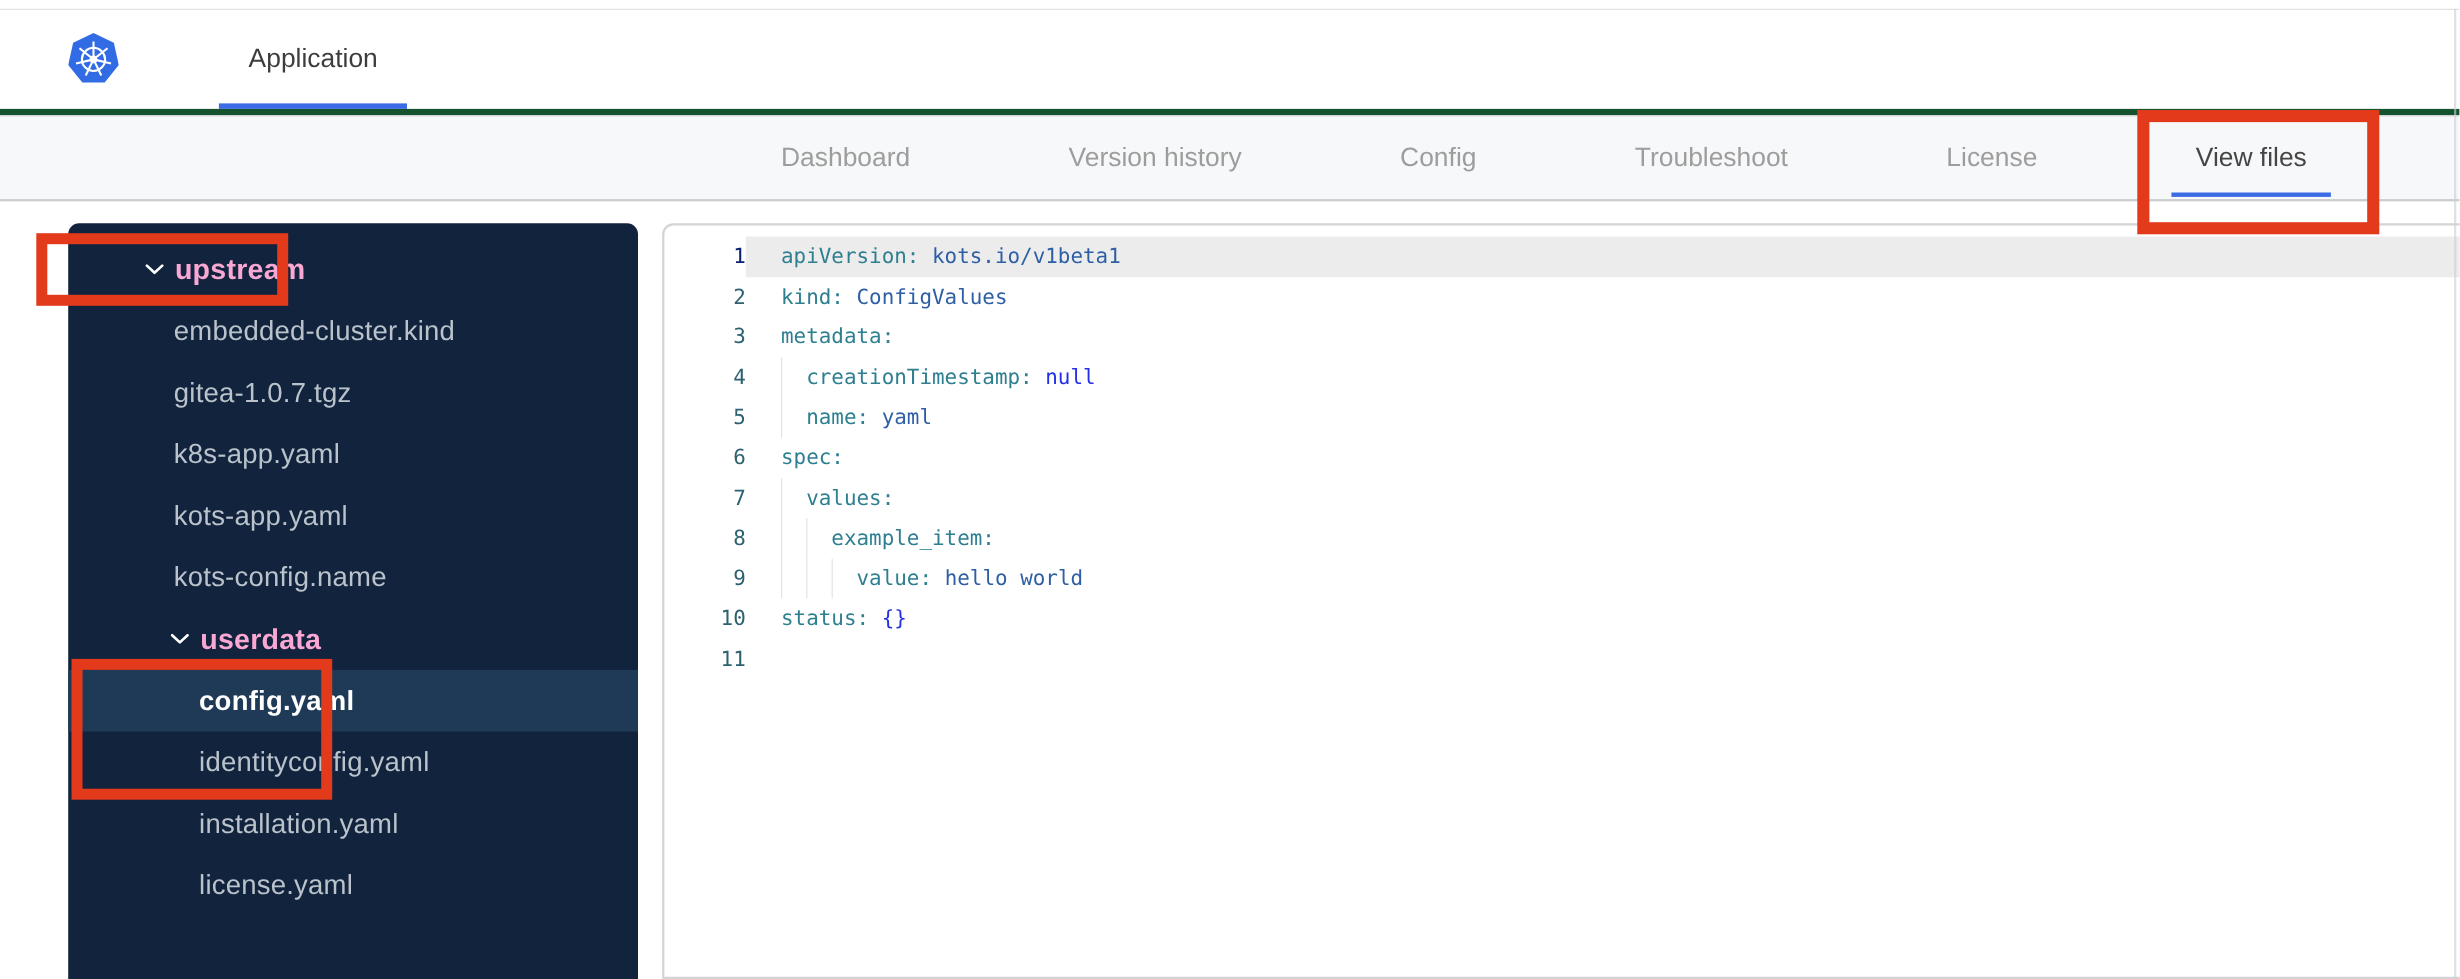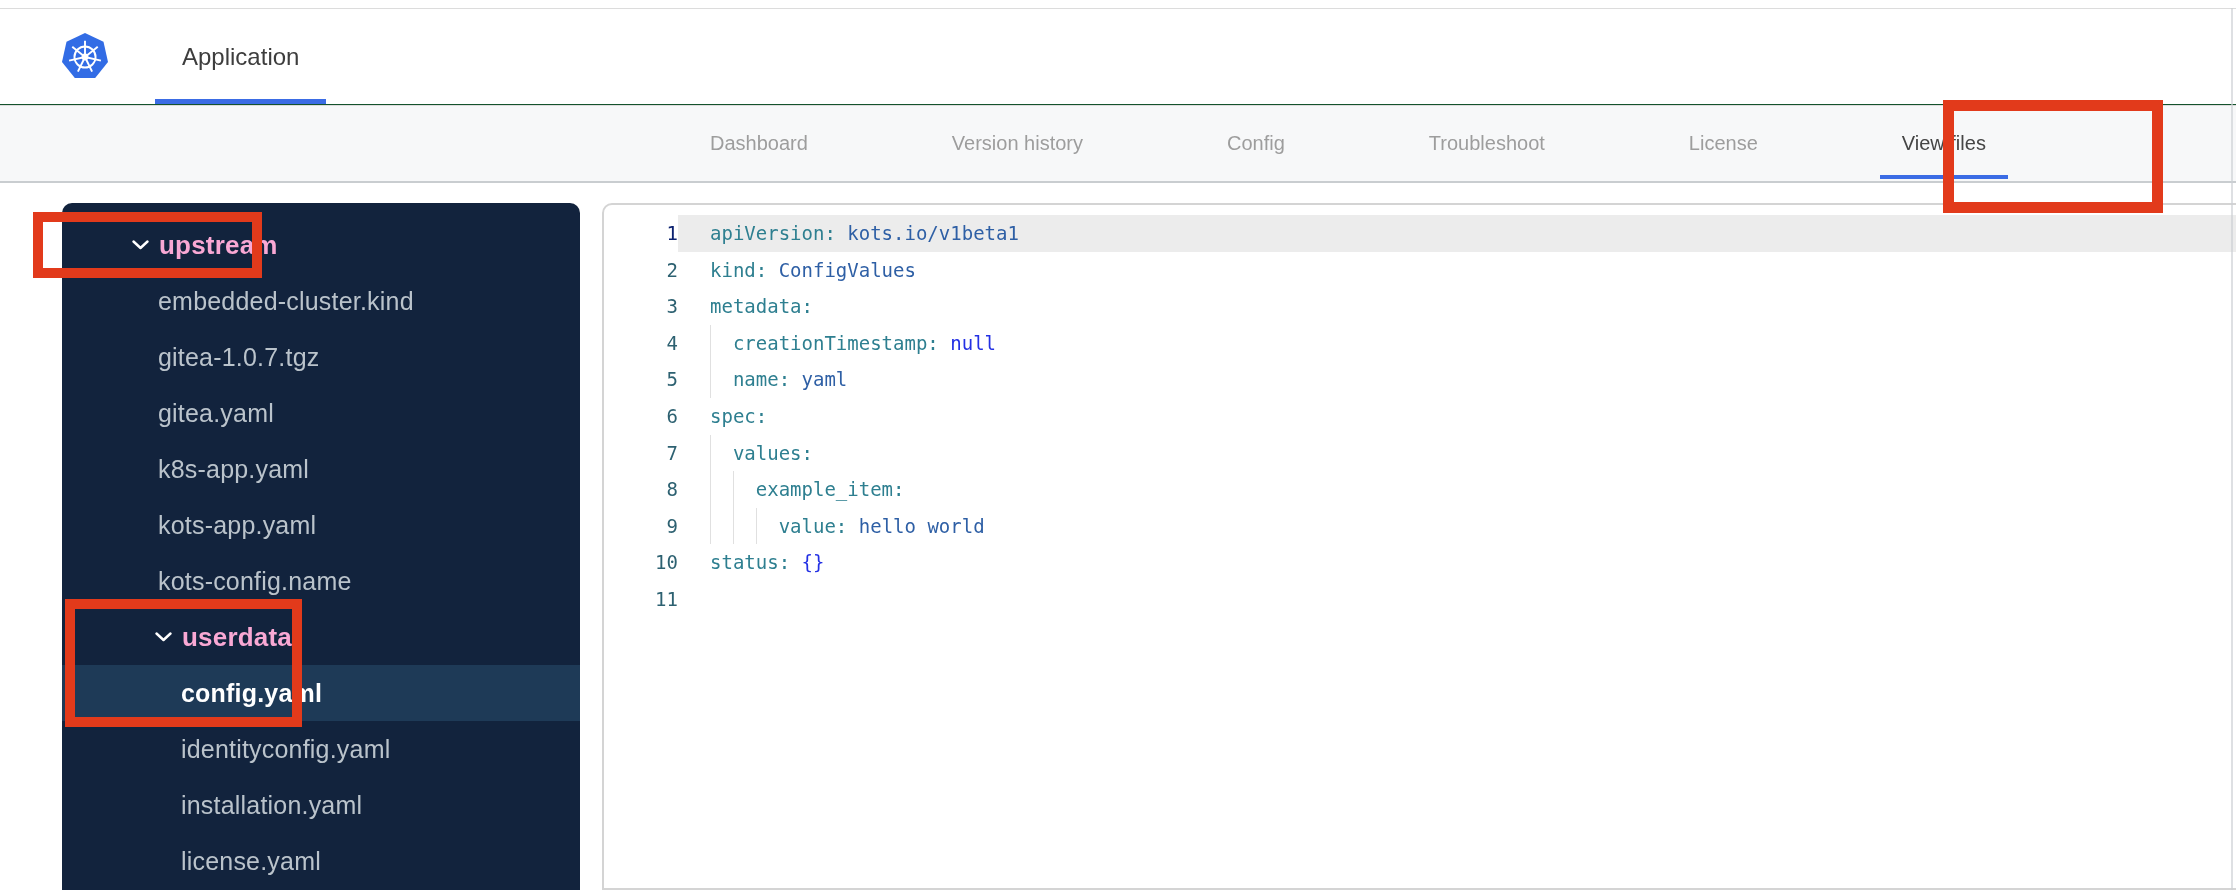--- a/index.html
+++ b/index.html
@@ -10,34 +10,34 @@
   *{margin:0;padding:0;box-sizing:border-box;}
   html,body{width:2236px;height:890px;overflow:hidden;background:#fff;
     font-family:"Liberation Sans","DejaVu Sans",sans-serif;}
   .stage{position:relative;width:2236px;height:890px;background:#fff;}
 
   .top-hairline{position:absolute;left:0;top:8px;width:100%;height:1px;background:#dcdcdc;}
   .right-hairline{position:absolute;left:2231px;top:8px;width:2px;height:882px;background:#ccd0d4;opacity:.65;}
 
   
   .header{position:absolute;left:0;top:9px;width:100%;height:96px;background:#fff;
-    border-bottom:1px solid #14532d;display:flex;align-items:stretch;}
+    border-bottom:6px solid #14532d;display:flex;align-items:stretch;gap:44px;}
   .logo-wrap{width:46px;height:52px;align-self:center;margin-left:62px;}
   .hdr-tabs{display:flex;margin-left:47px;}
   .hdr-tab{position:relative;display:flex;align-items:center;padding:0 27px;
     font-size:24px;font-weight:500;color:#4e4e4e;cursor:pointer;}
   .hdr-tab.active{color:#3d3d3d;}
   .hdr-tab.active::after{content:"";position:absolute;left:0;right:0;bottom:0;height:5px;background:var(--accent);}
 
   
   .subnav{position:absolute;left:0;top:105px;width:100%;height:78px;background:#f7f8f9;
     border-top:1px solid #dcdcdc;border-bottom:2px solid #c9cdd0;
     display:flex;align-items:stretch;padding-left:688px;gap:100px;}
   .sub-tab{position:relative;display:flex;align-items:center;padding:0 22px;
-    font-size:20px;color:#9d9d9d;white-space:nowrap;cursor:pointer;}
+    font-size:24px;color:#9d9d9d;white-space:nowrap;cursor:pointer;}
   .sub-tab.active{color:#454545;font-weight:500;}
   .sub-tab.active::after{content:"";position:absolute;left:0;right:0;bottom:2px;height:4px;background:var(--accent);}
 
   
   .sidebar{position:absolute;left:62px;top:203px;width:518px;height:687px;
     background:var(--sidebar-bg);border-radius:10px 10px 0 0;padding-top:14px;overflow:hidden;}
   .trow{height:56px;display:flex;align-items:center;cursor:pointer;}
   .trow .lbl{font-size:25px;color:var(--file-text);letter-spacing:.2px;}
   .trow.folder .lbl{font-size:26px;font-weight:700;color:#f9a8d4;}
   .trow.selected{background:var(--sidebar-sel);}
@@ -123,23 +123,20 @@
         </span>
         <span class="lbl">upstream</span>
       </div>
       <div class="trow ind1f">
         <span class="lbl">embedded-cluster.kind</span>
       </div>
       <div class="trow ind1f">
         <span class="lbl">gitea-1.0.7.tgz</span>
       </div>
       <div class="trow ind1f">
-        <span class="lbl">gitea.yaml</span>
-      </div>
-      <div class="trow ind1f">
         <span class="lbl">k8s-app.yaml</span>
       </div>
       <div class="trow ind1f">
         <span class="lbl">kots-app.yaml</span>
       </div>
       <div class="trow ind1f">
         <span class="lbl">kots-config.name</span>
       </div>
       <div class="trow ind1 folder">
         <span class="chev">

